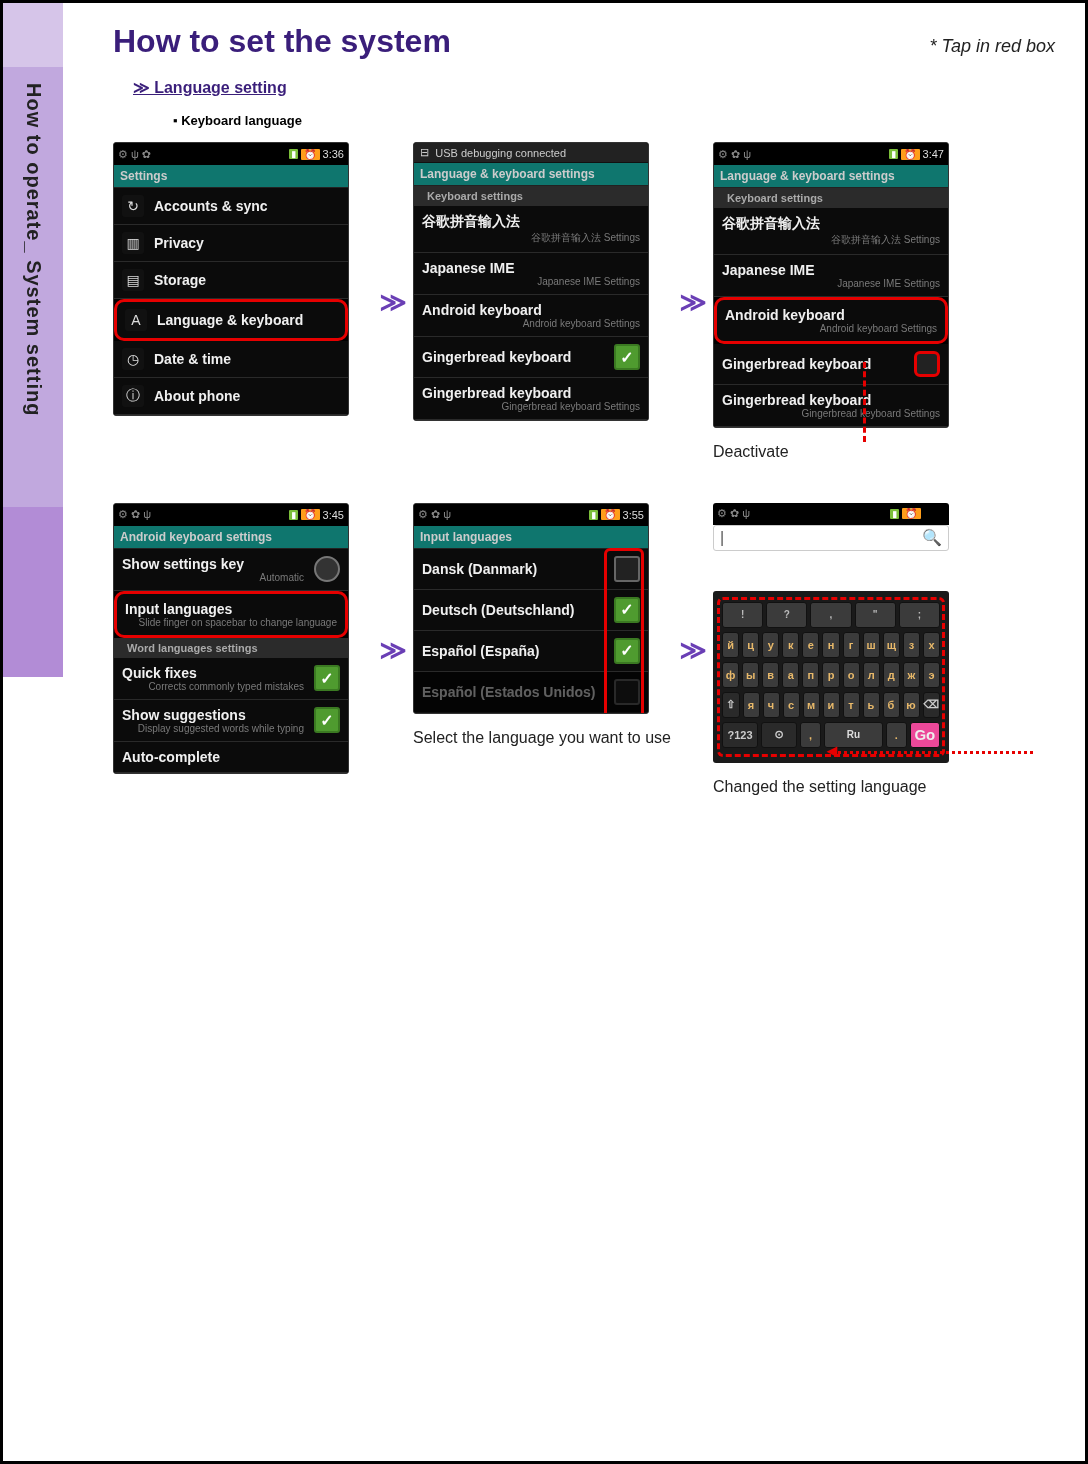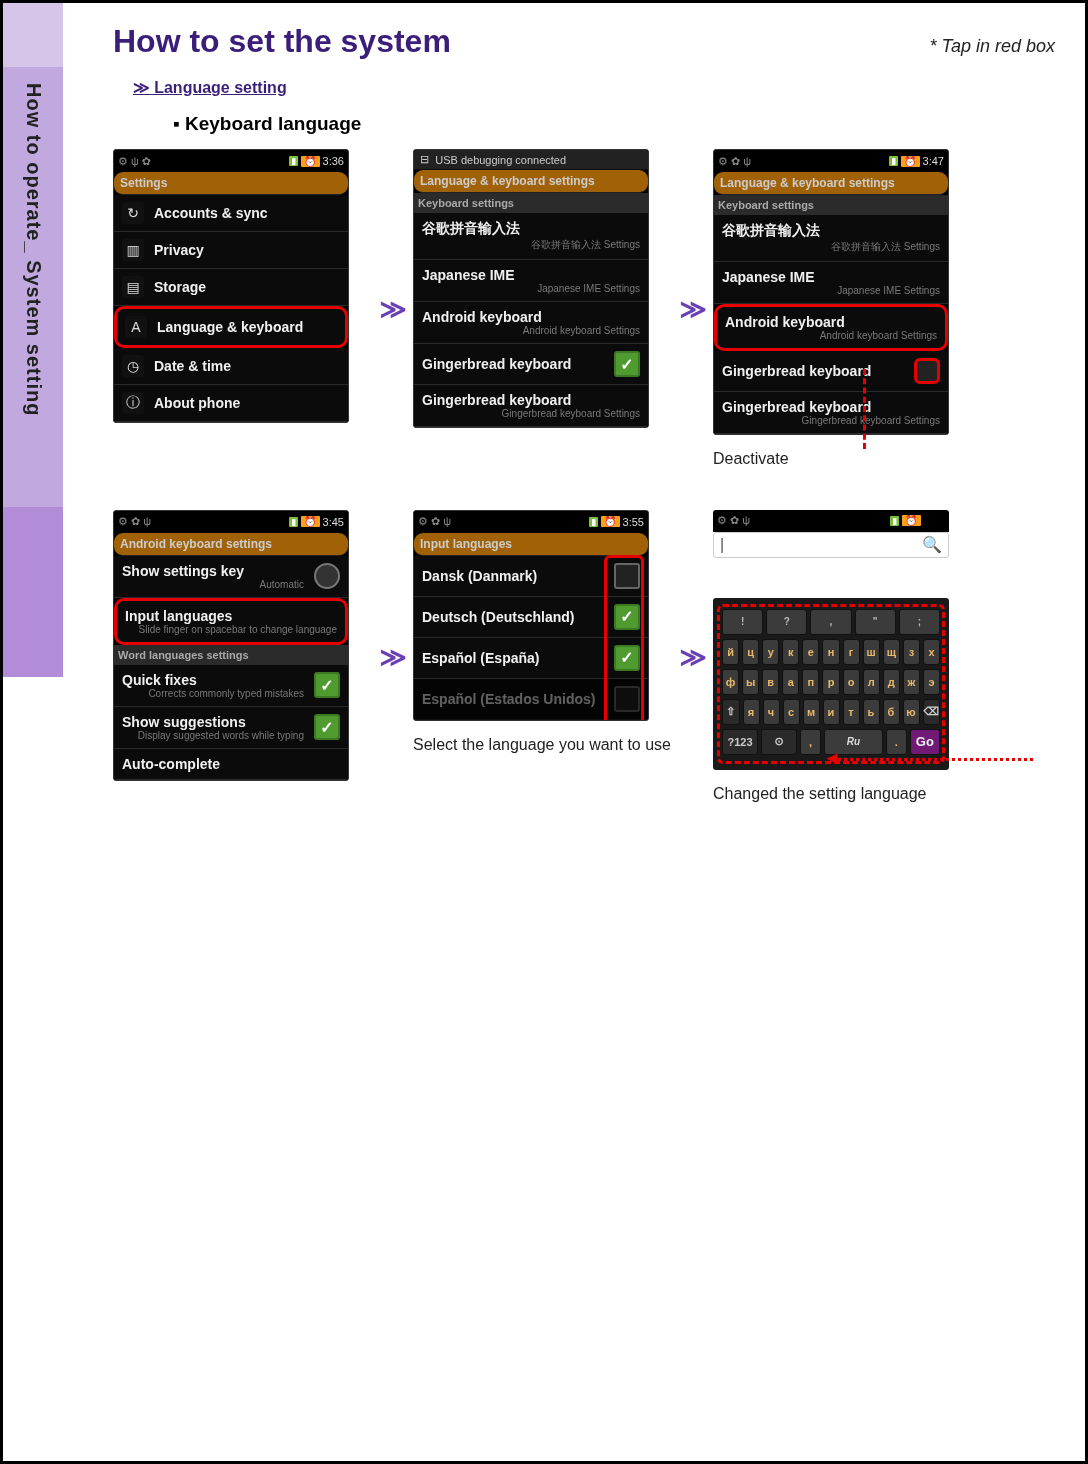--- a/index.html
+++ b/index.html
@@ -8,34 +8,34 @@
   .side-tab { position: absolute; left: 0; top: 0; width: 60px; height: 100%; }
   .side-tab-top { background: #d6c5e9; height: 64px; }
   .side-tab-mid { background: #c1a8de; height: 440px; display: flex; align-items: start; justify-content: center; padding-top: 16px; }
   .side-tab-mid span { writing-mode: vertical-rl; text-orientation: mixed; font-weight: bold; font-size: 20px; color: #222; letter-spacing: 1px; }
   .side-tab-bot { background: #b28cd6; height: 170px; }
   .content { position: absolute; left: 60px; right: 0; top: 0; bottom: 0; padding: 20px 30px; }
   .title-row { display: flex; justify-content: space-between; align-items: baseline; margin-bottom: 18px; margin-left: 20px; }
   .title { font-size: 32px; font-weight: bold; color: #3a1e7a; }
   .hint { font-style: italic; font-size: 18px; color: #222; }
   .sub { font-size: 16px; font-weight: bold; color: #3a1e7a; text-decoration: underline; margin-left: 40px; margin-bottom: 16px; }
-  .bullet { font-size: 19px; font-weight: bold; margin-left: 80px; margin-bottom: 14px; }
+  .bullet { font-size: 13px; font-weight: bold; margin-left: 80px; margin-bottom: 14px; }
   .bullet::before { content: "▪  "; }
   .grid { display: grid; grid-template-columns: 260px 40px 260px 40px 280px; grid-template-rows: auto auto; gap: 40px 0; margin-left: 20px; }
   .arrow { display: flex; align-items: center; justify-content: center; font-size: 26px; color: #6a3fb5; font-weight: bold; }
   .cell { }
   .phone { width: 236px; background: #000; border: 1px solid #333; border-radius: 3px; overflow: hidden; font-size: 12px; color: #ddd; }
   .statusbar { background: #000; height: 22px; display: flex; justify-content: space-between; align-items: center; padding: 0 4px; font-size: 11px; }
   .statusbar .r { display: flex; gap: 3px; align-items: center; }
   .sb-icon { color: #888; font-size: 11px; }
   .sb-batt { background: #7cbf3a; color: #fff; padding: 0 2px; font-size: 9px; border-radius: 1px; }
   .sb-clock { background: #ff9e1b; color:#000; padding: 0 3px; font-size: 10px; border-radius:1px; font-weight:bold;}
-  .header-bar { background: #a16207; color: #ccc; font-size: 12px; padding: 4px 6px; font-weight: bold; border-bottom: 1px solid #222; border-radius: 9px;}
+  .header-bar { background: #0f766e; color: #ccc; font-size: 12px; padding: 4px 6px; font-weight: bold; border-bottom: 1px solid #222;}
   .notif-bar { background: #222; color: #ccc; font-size: 11px; padding: 3px 6px; display: flex; align-items: center; gap: 6px; border-bottom:1px solid #111;}
-  .section-hdr { background: #2b2b2b; color: #aaa; font-size: 11px; padding: 4px 4px; font-weight: bold; }
+  .section-hdr { background: #2b2b2b; color: #aaa; font-size: 11px; padding: 4px 13px; font-weight: bold; }
   .row { background: #0b0b0b; border-bottom: 1px solid #2a2a2a; padding: 7px 8px; display: flex; align-items: center; gap: 10px; position: relative; }
   .row .ico { width: 22px; height: 22px; display: flex; align-items: center; justify-content: center; color: #ddd; font-size: 14px; background:#111; border-radius:3px;}
   .row .txt { flex: 1; }
   .row .ttl { color: #f0f0f0; font-size: 14px; font-weight: 600; }
   .row .sub-txt { color: #7a7a7a; font-size: 10px; text-align: right; }
   .chk { width: 26px; height: 26px; border: 2px solid #666; border-radius: 3px; display: flex; align-items: center; justify-content: center; background:#222; margin-left:auto;}
   .chk.on { background: #4f9b2f; border-color: #3b7a22; color: #fff; font-size: 16px; font-weight: bold; }
   .chk.on::after { content: "✓"; }
   .radio { width:26px; height:26px; border:2px solid #777; border-radius:50%; margin-left:auto; background:#333;}
   .redbox { border: 3px solid #e60000; border-radius: 10px; }
@@ -43,22 +43,22 @@
   .caption { font-size: 16px; color: #222; margin-top: 14px; line-height: 1.3; }
   .kb-wrap { width: 236px; }
   .kb-top { background:#fff; border:1px solid #ccc; border-radius:3px; height:26px; display:flex; align-items:center; padding:0 6px; margin-bottom:40px;}
   .kb-top .cursor { color:#555; }
   .kb-top .mag { margin-left:auto; color:#1e6fbf; font-weight:bold;}
   .keyboard { background:#1a1a1a; padding:6px 4px; border-radius:3px; position:relative;}
   .kb-row { display:flex; gap:3px; margin-bottom:4px; justify-content:center;}
   .key { background:#3b3b3b; color:#e8b96a; font-size:11px; height:26px; min-width:17px; flex:1; display:flex; align-items:center; justify-content:center; border-radius:3px; border:1px solid #111; font-weight:bold;}
   .key.num { color:#bbb; font-size:10px; }
   .key.sp { background:#2a2a2a; color:#ccc; flex:1.8;}
-  .key.wide { flex:3; color:#ddd; font-size:10px;font-style:italic;}
-  .key.go { background:#701a75; color:#eee; flex:1.5; font-size:13px;}
+  .key.wide { flex:3; color:#ddd; font-size:10px;}
+  .key.go { background:#ec4899; color:#eee; flex:1.5; font-size:15px;}
   .dash-border { border: 3px dashed #e60000; border-radius: 6px; padding: 2px; }
   .dot-line { border-top:3px dotted #e60000; position:absolute; }
   .red-arrow-left { color:#e60000; font-size:18px; }
   .dashed-vert { border-left: 3px dashed #e60000; position: absolute; }
 </style>
 </head>
 <body>
 
 <div class="page">
   <div class="side-tab">

